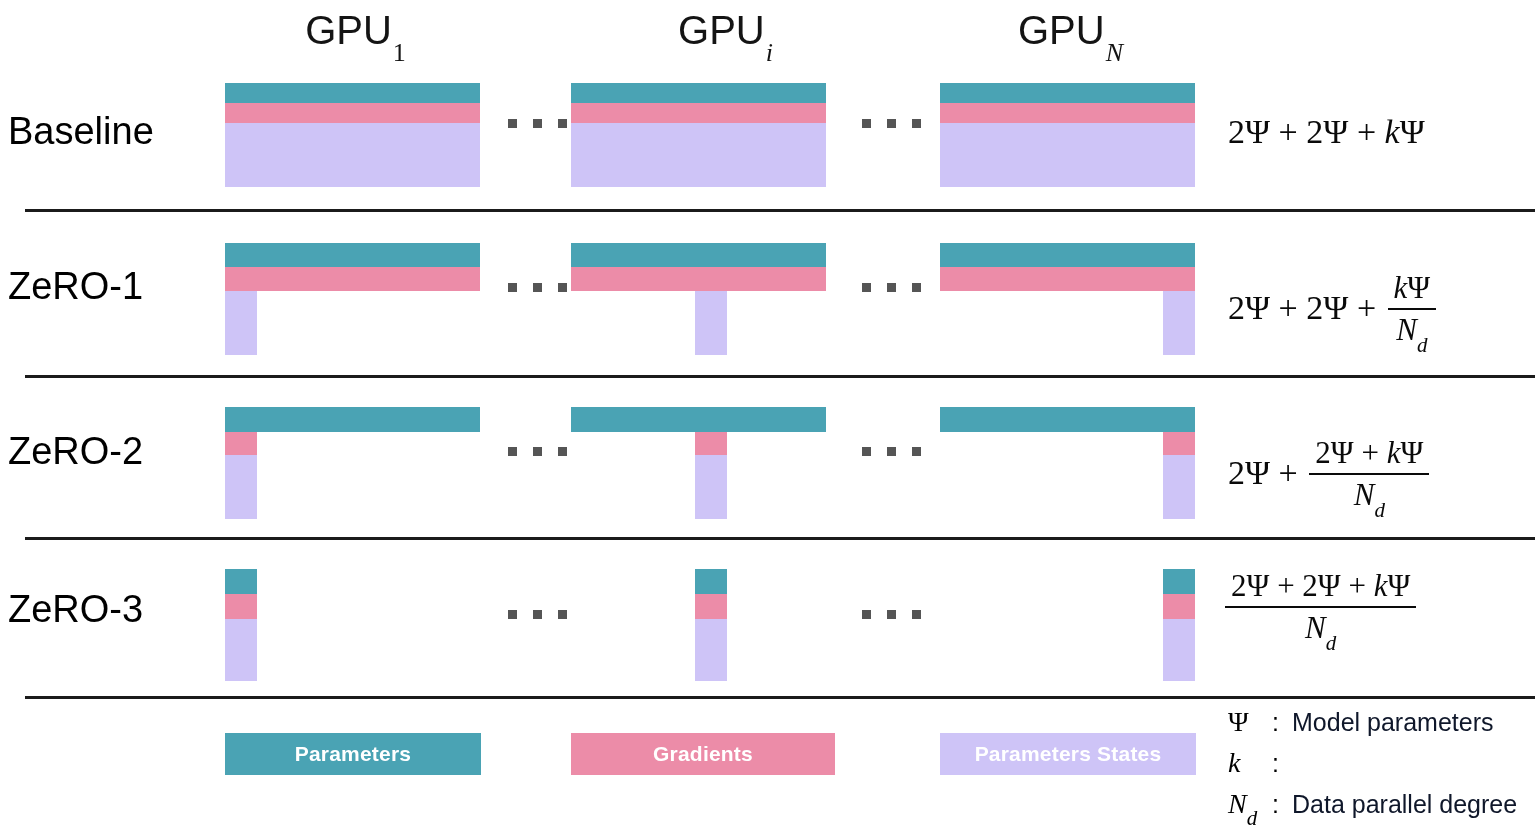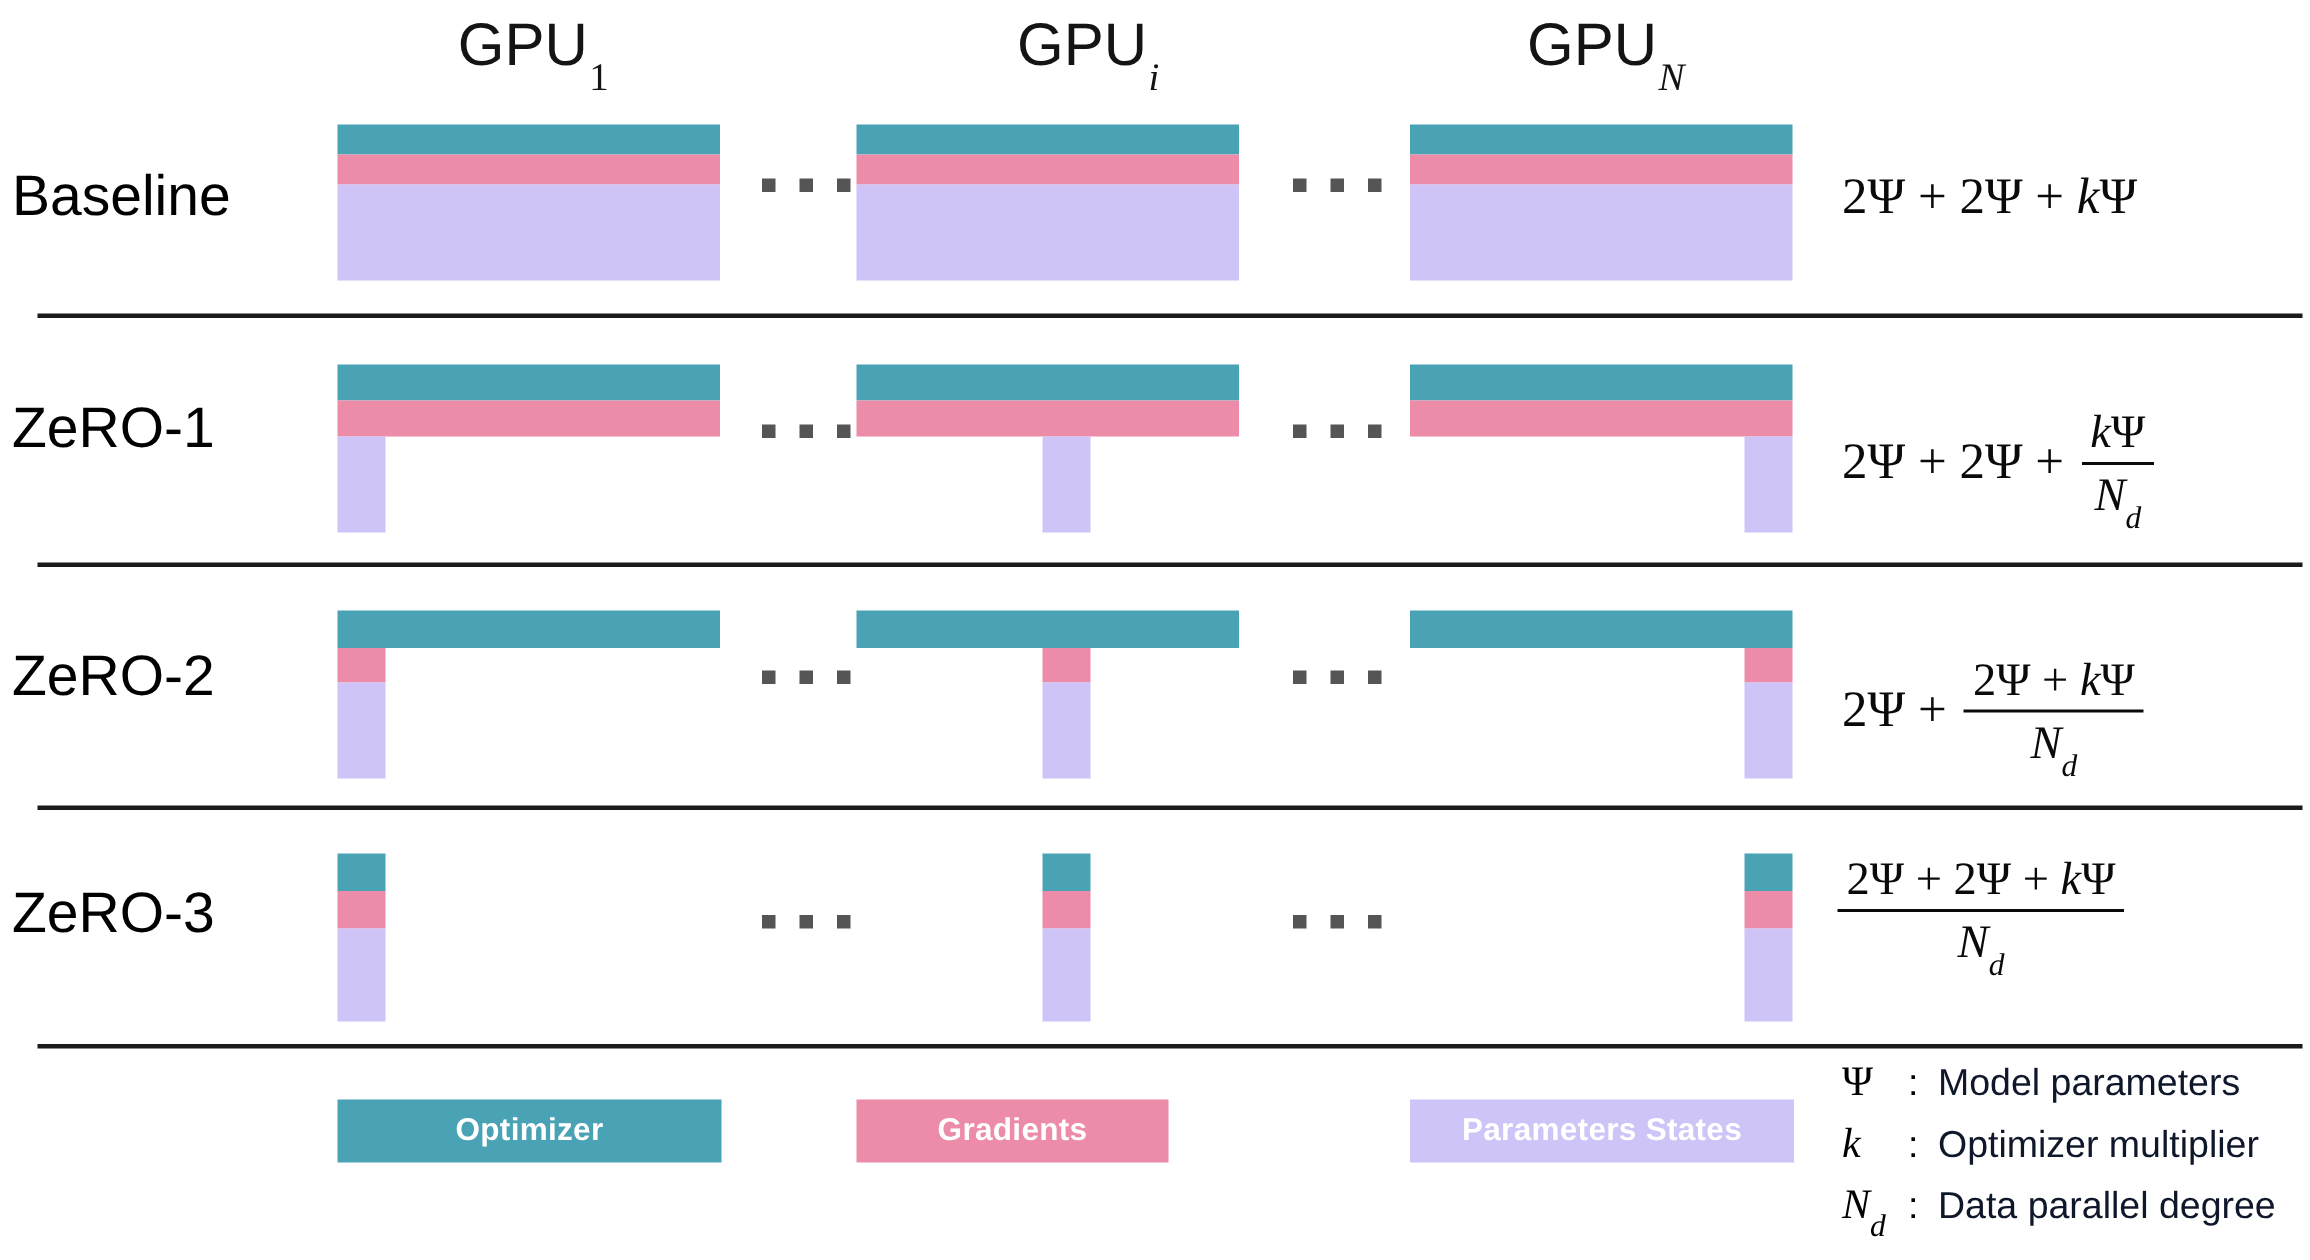--- a/index.html
+++ b/index.html
@@ -319,41 +319,40 @@
   <div class="formula" style="top:570px; left:1222px;">
     <span class="frac">
       <span class="num"><span>2Ψ</span> <span>+</span> <span>2Ψ</span> <span>+</span> <span class="it">k</span><span>Ψ</span></span>
       <span class="den"><span class="it">N</span><span class="sb">d</span></span>
     </span>
   </div>
 
   <div class="rule" style="top:696px;"></div>
 
   <div class="legend-chip" style="left:225px; top:733px; width:256px; height:42px; background:#4aa3b4;">
-    <span>Optimizer</span>
-  </div>
-  <div class="legend-chip" style="left:571px; top:733px; width:208px; height:42px; background:#ec8ca8;">
+    <span>Parameters</span>
+  </div>
+  <div class="legend-chip" style="left:571px; top:733px; width:264px; height:42px; background:#ec8ca8;">
     <span>Gradients</span>
   </div>
   <div class="legend-chip" style="left:940px; top:733px; width:256px; height:42px; background:#cec4f7;">
     <span>Parameters States</span>
   </div>
 
   <div class="sym-legend">
 
     <div class="sym-row">
       <span class="sym-key">Ψ</span>
       <span class="sym-colon">:</span>
       <span class="sym-text">Model parameters</span>
     </div>
 
     <div class="sym-row">
       <span class="sym-key"><span class="ital">k</span></span>
       <span class="sym-colon">:</span>
-      <span class="sym-text">Optimizer multiplier</span>
     </div>
 
     <div class="sym-row">
       <span class="sym-key"><span class="ital">N</span><span class="sb">d</span></span>
       <span class="sym-colon">:</span>
       <span class="sym-text">Data parallel degree</span>
     </div>
 
   </div>
 

